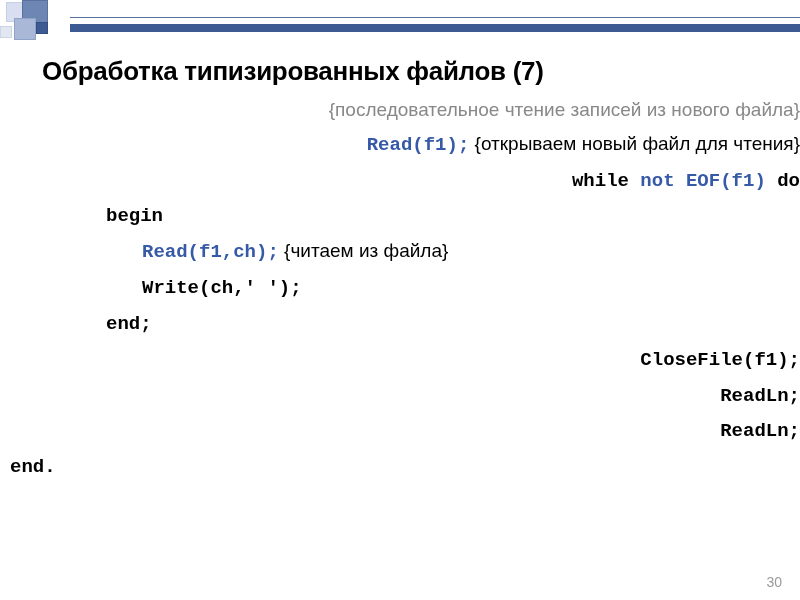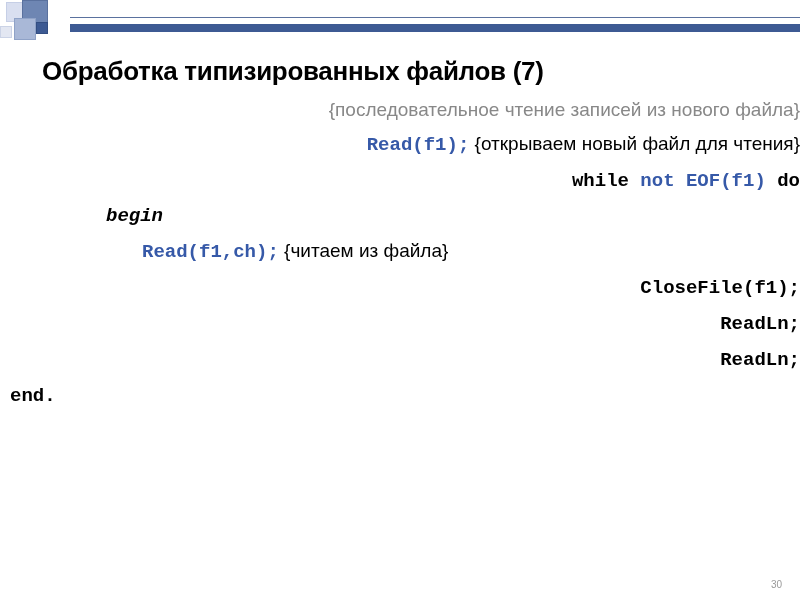--- a/index.html
+++ b/index.html
@@ -69,28 +69,28 @@
   .lines {
     padding-left: 58px;
     font-size: 19px;
     line-height: 1.78;
   }
   .code { font-family: "Courier New", Courier, monospace; font-weight: 700; }
   .plain { font-family: Arial, sans-serif; font-weight: 400; }
   .blue { color: #3659a8; }
   .gray { font-family: Arial, sans-serif; font-weight: 400; color: #888; }
   .ind1 { padding-left: 0; text-align: right; }
-  .ind2 { padding-left: 48px; font-style: italic; }
+  .ind2 { padding-left: 48px; }
   .ind3 { padding-left: 84px; }
   .noindent { margin-left: -48px; }
   .pagenum {
     position: absolute;
     right: 18px;
     bottom: 10px;
-    font-size: 10px;
+    font-size: 14px;
     color: #9a9a9a;
     font-family: Arial, sans-serif;
   }
 </style>
 </head>
 <body>
 
 <div class="slide">
   <div class="topbar">
     <div class="deco-squares">
@@ -105,20 +105,22 @@
   </div>
 
   <div class="content">
     <h1 class="title">Обработка типизированных файлов (7)</h1>
     <div class="lines" id="lines">
         <div class="ind1"><span class="gray">{последовательное чтение записей из нового файла}</span></div>
         <div class="ind1"><span class="code blue">Read(f1);</span><span class="plain">    {открываем новый файл для чтения}</span></div>
         <div class="ind1"><span class="code">while </span><span class="code blue">not EOF(f1)</span><span class="code"> do</span></div>
         <div class="ind2"><span class="code">begin</span></div>
         <div class="ind3"><span class="code blue">Read(f1,ch);</span><span class="plain">  {читаем из файла}</span></div>
+        <div class="ind3"><span class="code">Write(ch,' ');</span></div>
+        <div class="ind2"><span class="code">end;</span></div>
         <div class="ind1"><span class="code">CloseFile(f1);</span></div>
         <div class="ind1"><span class="code">ReadLn;</span></div>
         <div class="ind1"><span class="code">ReadLn;</span></div>
         <div class="noindent"><span class="code">end.</span></div>
       </div>
   </div>
 
   <div class="pagenum">30</div>
 </div>
 

